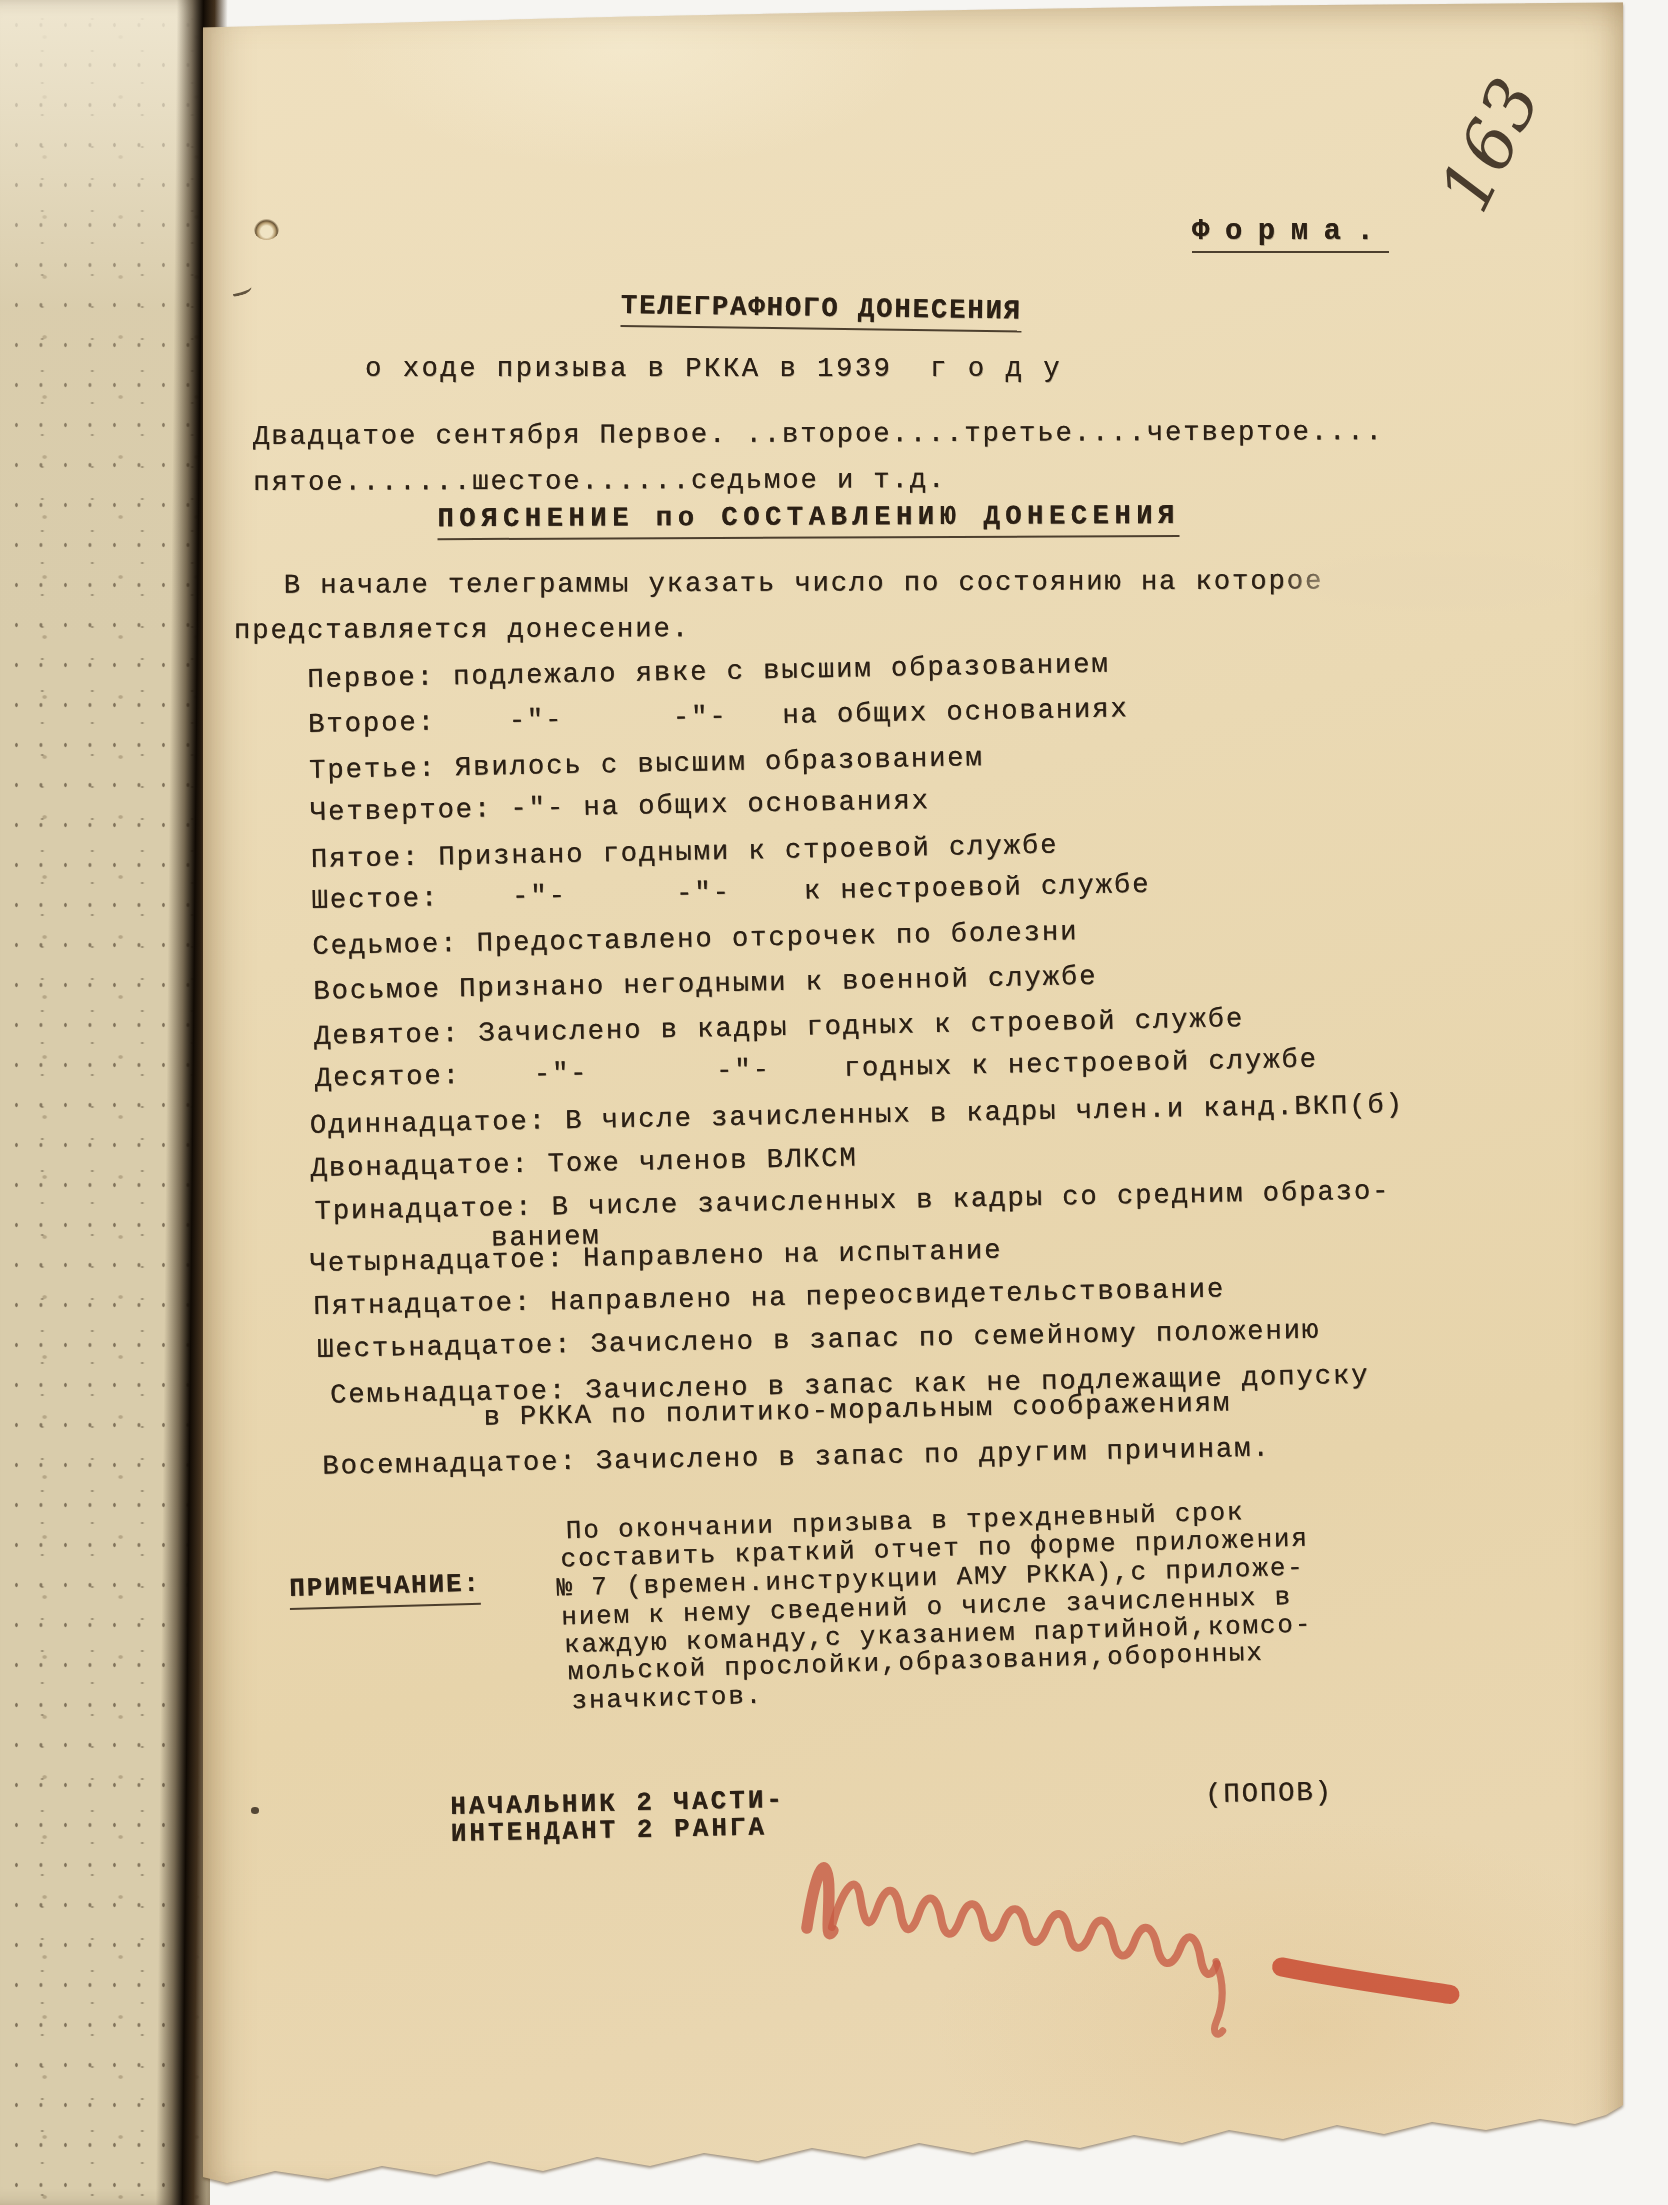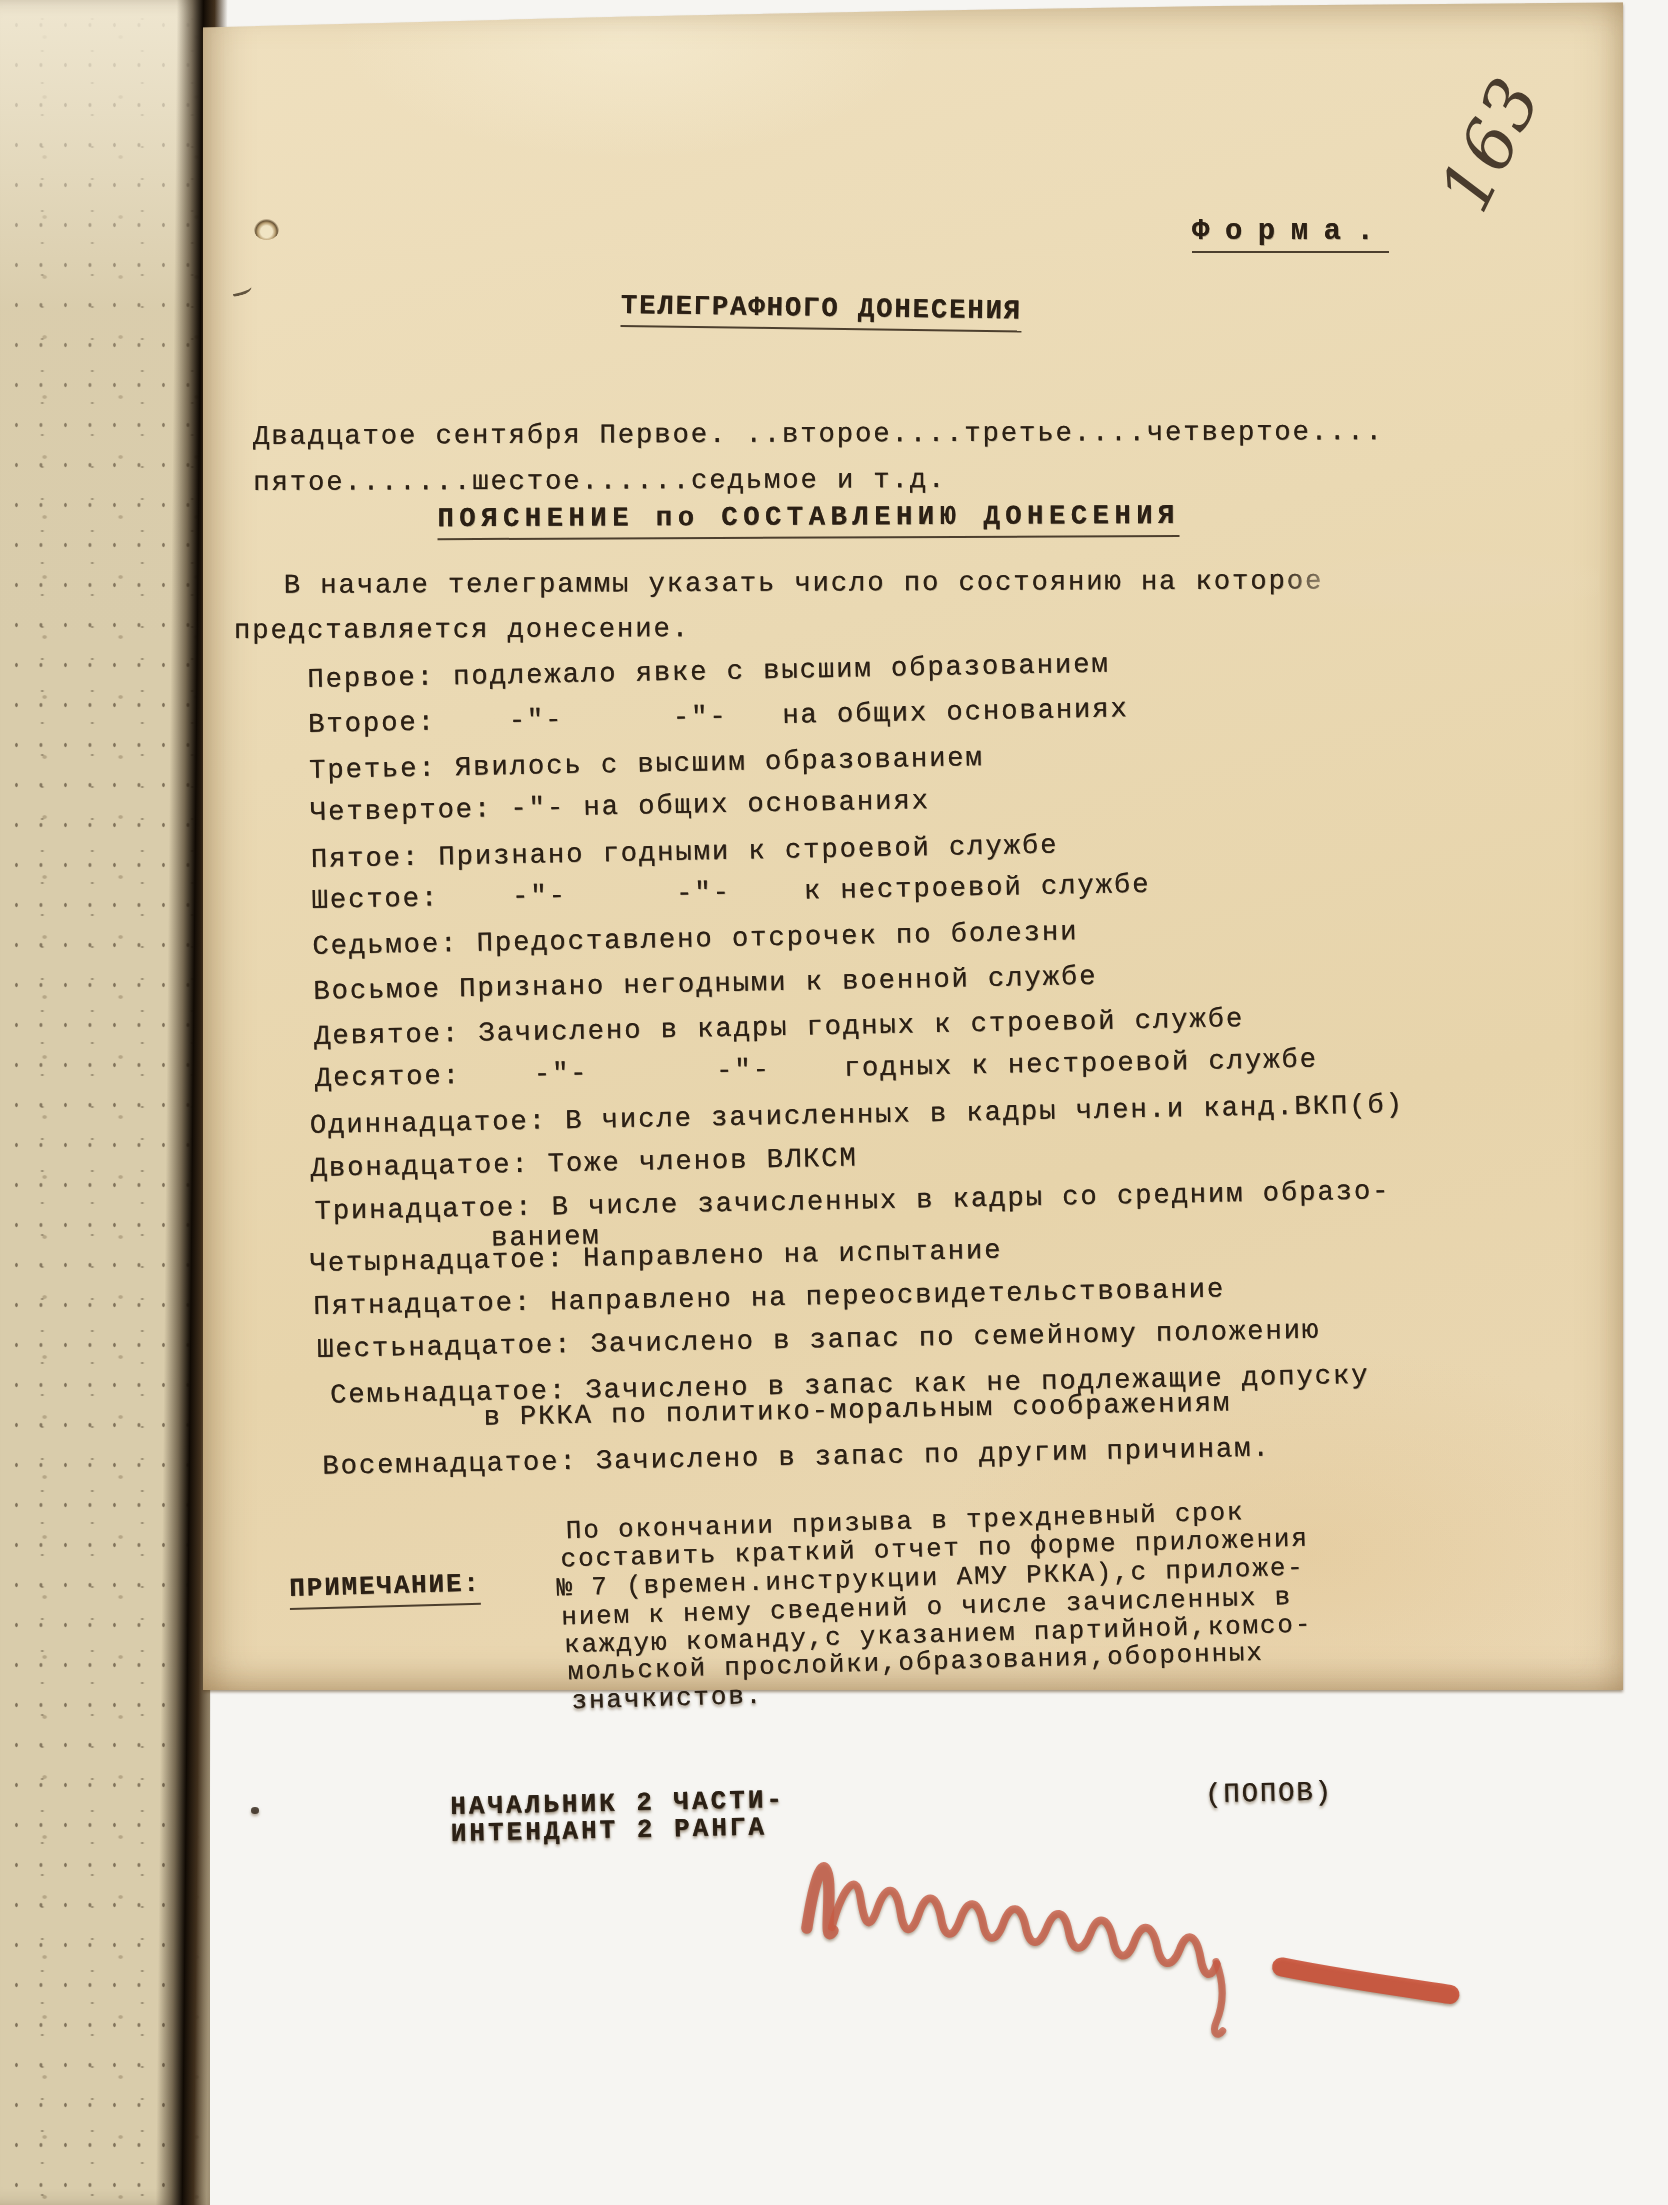--- a/index.html
+++ b/index.html
@@ -23,21 +23,21 @@
   }
   
   .spine{
     position:absolute;left:177px;top:-12px;width:51px;height:2232px;
     background:linear-gradient(to right, rgba(20,13,7,0) 0%, #30231396 30%, #100a04 52%, #41301d 74%, rgba(20,13,7,0) 100%);
     transform:rotate(0.55deg);transform-origin:50% 0;
   }
   
   .page-wrap{position:absolute;inset:0;filter:drop-shadow(0 2.4px 1.8px rgba(90,66,34,.55));}
   .sheet{
-    position:absolute;left:203px;top:0;width:1420px;height:1690px;
+    position:absolute;left:203px;top:0;width:1420px;height:2205px;
     background:
       radial-gradient(ellipse 537px 298px at 78% 92%, rgba(221,186,128,.30), rgba(0,0,0,0) 70%),
       radial-gradient(ellipse 418px 179px at 30% 2%, rgba(248,240,216,.55), rgba(0,0,0,0) 70%),
       linear-gradient(165deg,#efe0bf 0%,#ead9b3 38%,#e7d4ab 68%,#ebd8b5 100%);
     box-shadow:
       inset 23px 0 42px -14.3px rgba(118,85,42,.40),
       inset -20px 0 42px -16.7px rgba(128,94,50,.36),
       inset 0 26px 42px -20px rgba(128,94,50,.28),
       inset 0 -23px 36px -16.7px rgba(140,100,55,.33);
     clip-path:polygon(
@@ -95,20 +95,21 @@
   <div class="punch-hole"></div>
   <div class="ink-dot"></div>
   <div class="pencil-tick"></div>
 
   <div class="t bold u" style="left:989px;top:215px;letter-spacing:15.5px;font-size:29px;">Форма.</div>
   <div class="hand-number">163</div>
 
   <div class="grp" style="transform:rotate(0.8deg);transform-origin:418px 290px;">
     <div class="t bold u" style="left:418px;top:290px;font-size:27.4px;">ТЕЛЕГРАФНОГО ДОНЕСЕНИЯ</div>
   </div>
+  <div class="t" style="left:162px;top:353px;letter-spacing:2.4px;">о ходе призыва в РККА в 1939  г о д у</div>
 
   <div class="grp" style="transform:rotate(-0.25deg);transform-origin:50px 421px;">
     <div class="t" style="left:50px;top:421px;">Двадцатое сентября Первое. ..второе....третье....четвертое....</div>
     <div class="t" style="left:50px;top:467px;">пятое.......шестое......седьмое и т.д.</div>
     <div class="t bold u" style="left:234px;top:504px;letter-spacing:5.4px;">ПОЯСНЕНИЕ по СОСТАВЛЕНИЮ ДОНЕСЕНИЯ</div>
     <div class="t" style="left:80px;top:570px;">В начале телеграммы указать число по состоянию на которое</div>
     <div class="t" style="left:30px;top:615px;">представляется донесение.</div>
   </div>
 
   <div class="fade" style="left:1086px;top:552px;width:310px;height:60px;"></div>

